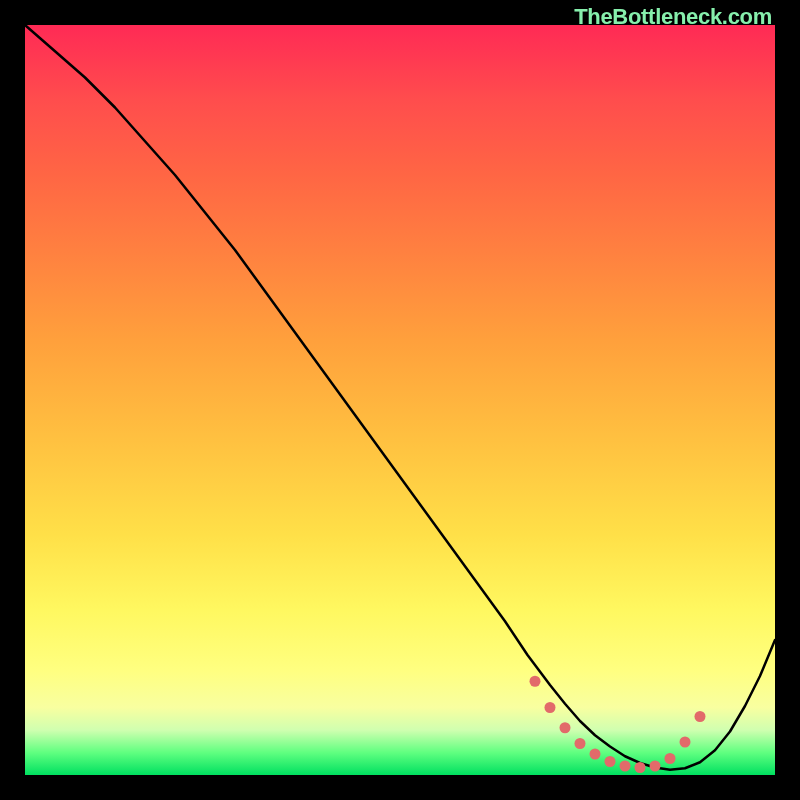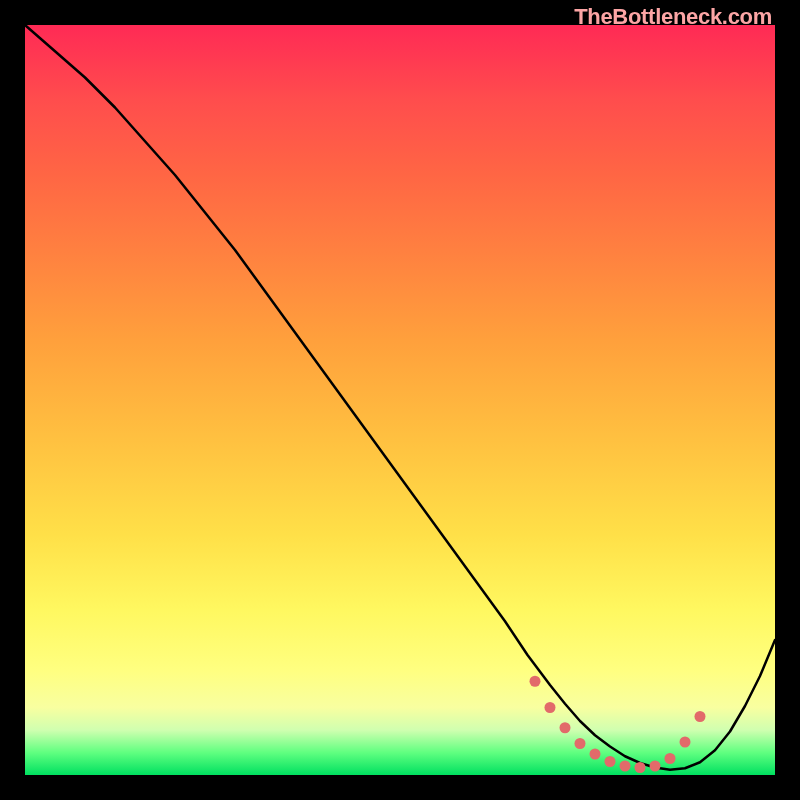--- a/index.html
+++ b/index.html
@@ -36,21 +36,21 @@
       #f8ffa0 91%,
       #d0ffb0 94%,
       #60ff80 97%,
       #00e060 100%
     );
   }
   .watermark {
     position: absolute;
     right: 28px;
     top: 4px;
-    color: #fca5a5;
+    color: #86efac;
     font-family: Arial, Helvetica, sans-serif;
     font-size: 22px;
     font-weight: 600;
     letter-spacing: -0.3px;
   }
   svg.overlay {
     position: absolute;
     left: 0;
     top: 0;
     width: 750px;

